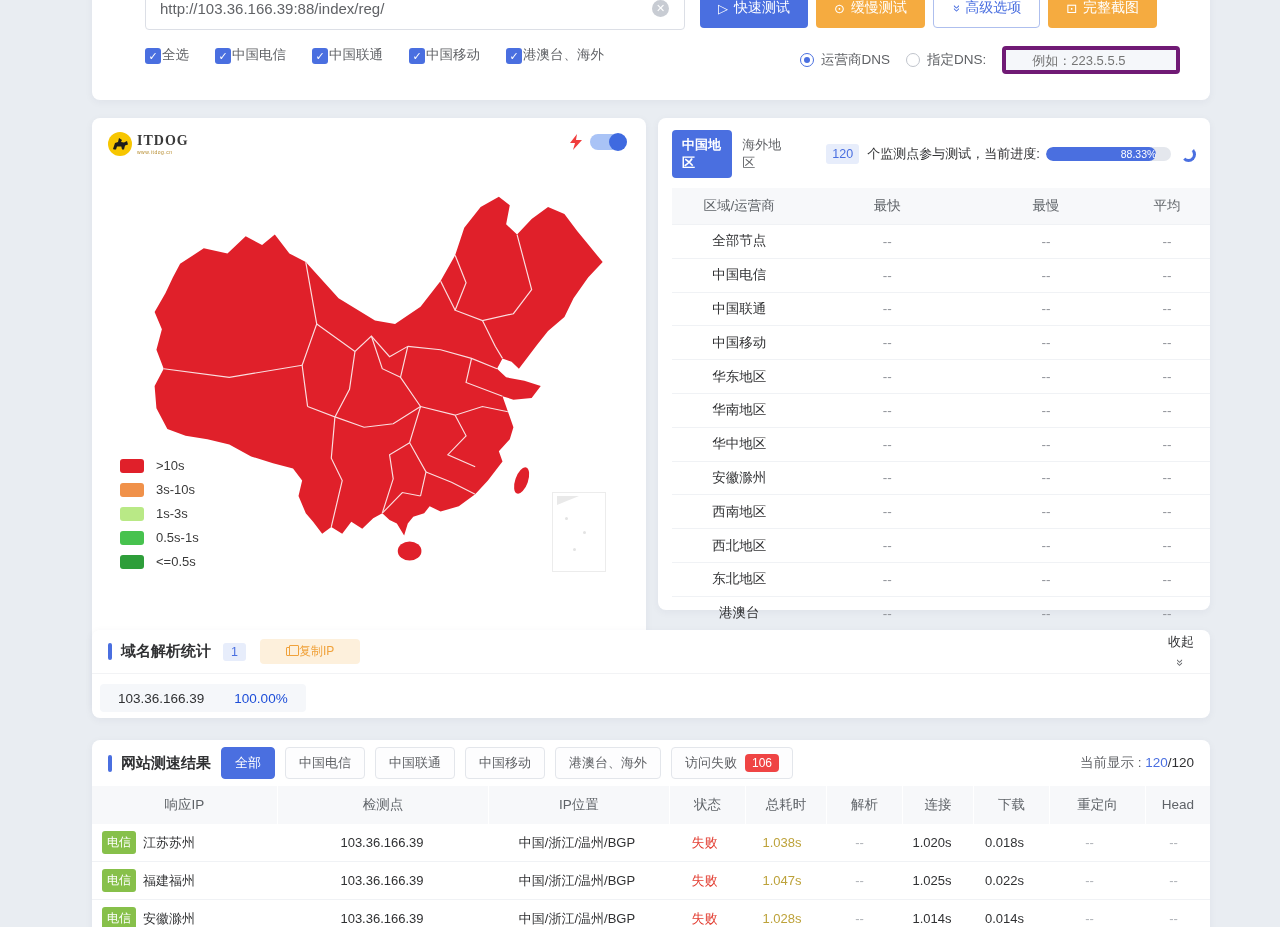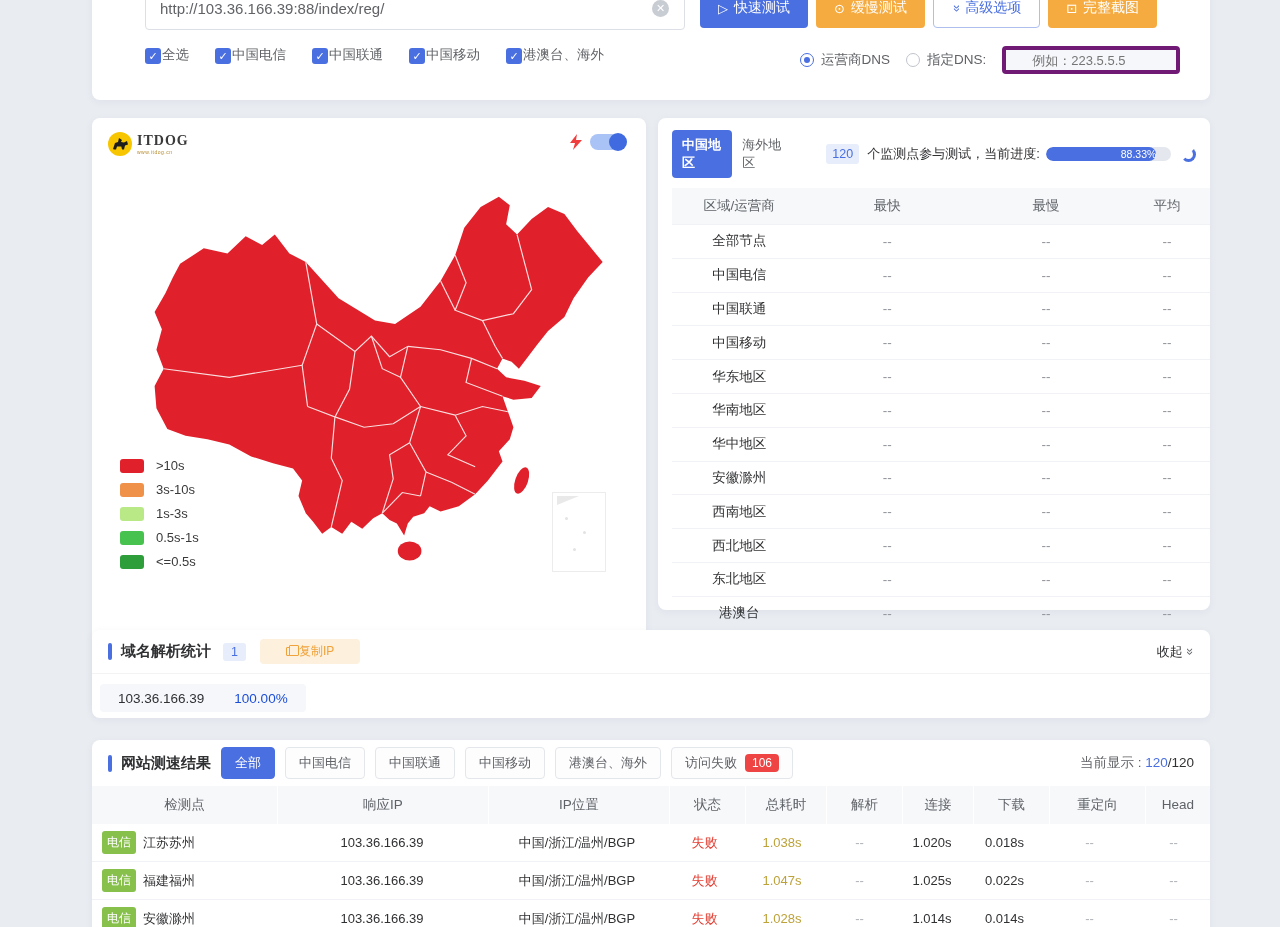--- a/index.html
+++ b/index.html
@@ -85,21 +85,21 @@
   #dns-card { left:92px; top:630px; width:1118px; height:88px; }
   .dns-head { display:flex; align-items:center; height:44px; padding:0 16px; border-bottom:1px solid #f2f3f5; }
   .title-bar { width:4px; height:17px; background:#4a6fe0; border-radius:2px; margin-right:9px; }
   .section-title { font-size:15px; font-weight:bold; color:#303133; }
   .count-badge { margin-left:12px; background:#e7edfb; color:#4a6fe0; font-size:12.5px; border-radius:3px; padding:2px 8px; }
   .copy-btn { margin-left:14px; background:#fdf0dc; color:#f0a23b; font-size:12px; border:none; border-radius:4px;
     padding:4px 26px; display:flex; align-items:center; gap:5px; cursor:pointer; font-family:inherit; }
   .copy-glyph { position:relative; width:8px; height:9px; border:1px solid #f0a23b; border-radius:1px; }
   .copy-glyph::after { content:""; position:absolute; left:2px; top:-3px; width:8px; height:9px;
     border:1px solid #f0a23b; border-radius:1px; background:#fdf0dc; }
-  .collapse-link { margin-left:auto; font-size:13px; color:#303133; cursor:pointer; display:flex; align-items:center; gap:4px; }
+  .collapse-link { margin-left:auto; font-size:13px; color:#303133; cursor:pointer; display:flex; align-items:center; gap:4px;flex-direction:column; }
   .chev-up { display:inline-block; transform:rotate(90deg); font-size:13px; color:#606266; }
   .ip-pill { position:absolute; left:8px; top:54px; background:#f5f7fa; border-radius:4px; height:28px;
     display:flex; align-items:center; padding:0 18px; gap:30px; }
   .ip-text { font-size:13.5px; color:#303133; }
   .ip-pct { font-size:13.5px; color:#1d4ed8; }
 
   
   #result-card { left:92px; top:740px; width:1118px; height:220px; }
   .result-head { display:flex; align-items:center; height:46px; padding:0 16px; }
   .filter-btn { font-size:13px; color:#606266; background:#fdfdfe; border:1px solid #e3e6eb; border-radius:4px;
@@ -479,23 +479,23 @@
         </button>
 
       <span class="display-info">
         <span>当前显示 :</span>
         <span class="cur">120</span><span class="tot">/120</span>
       </span>
     </div>
 
     <div class="res-grid res-header">
 
+        <div class="hcell">响应IP</div>
+
         <div class="hcell">检测点</div>
-
-        <div class="hcell">响应IP</div>
 
         <div class="hcell">IP位置</div>
 
         <div class="hcell">状态</div>
 
         <div class="hcell">总耗时</div>
 
         <div class="hcell">解析</div>
 
         <div class="hcell">连接</div>

